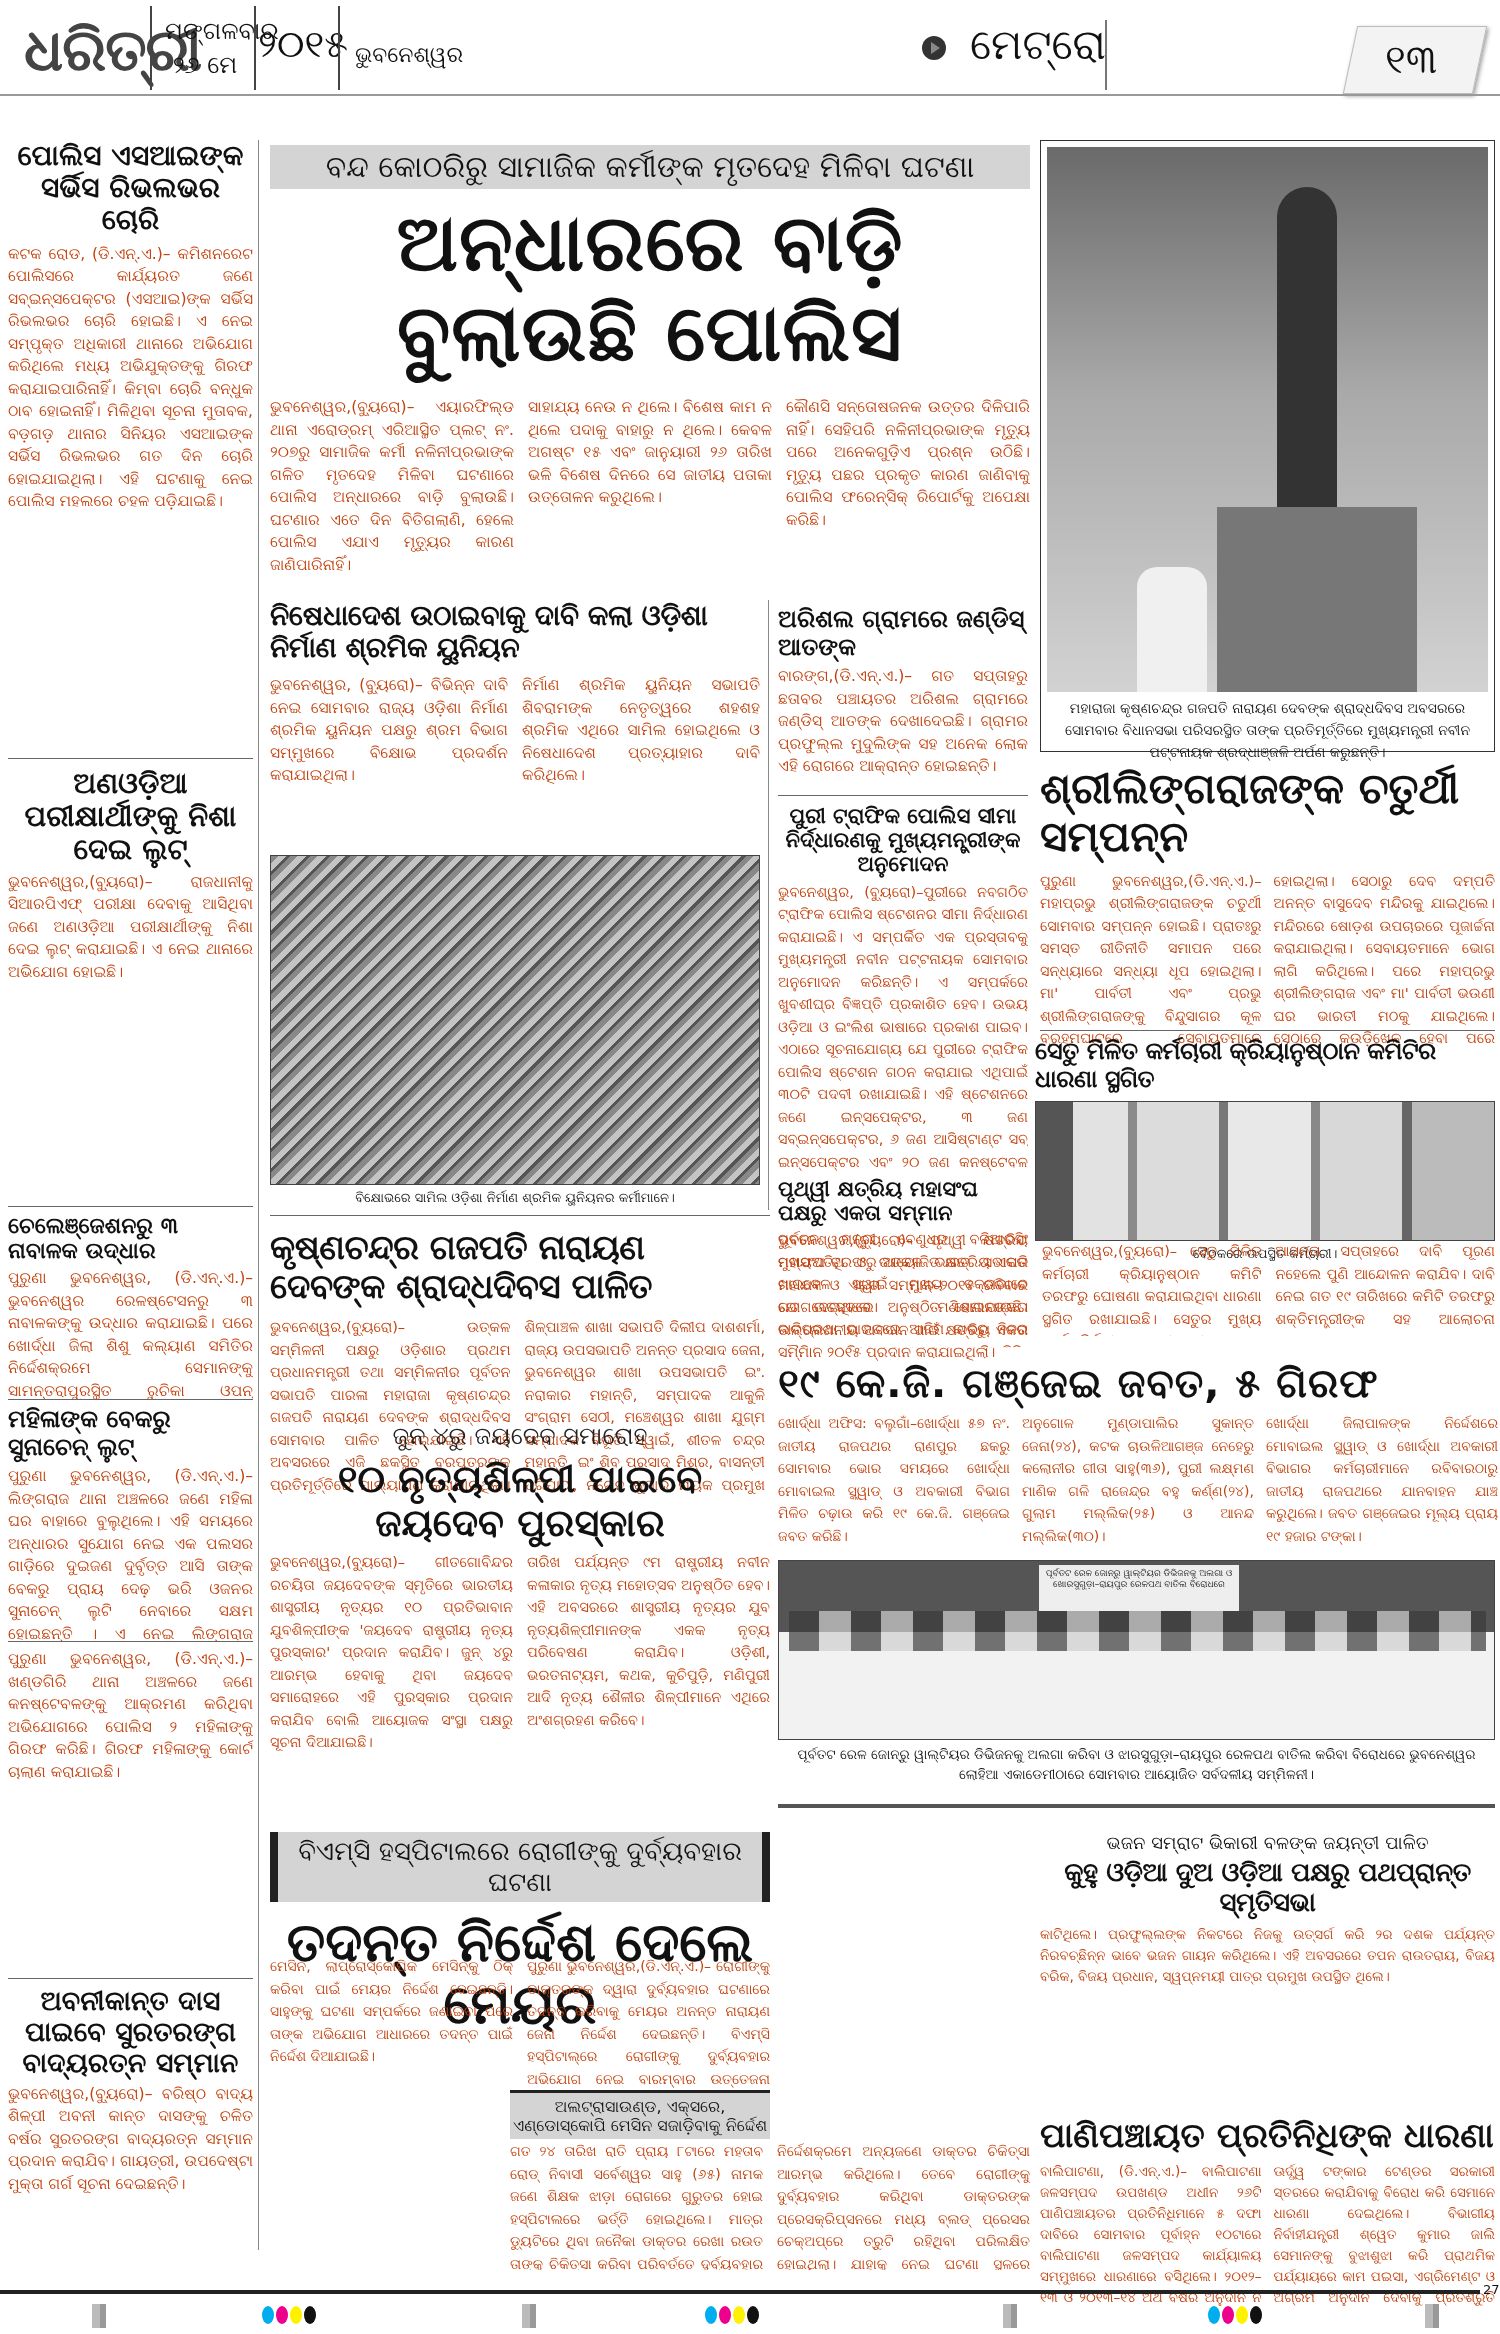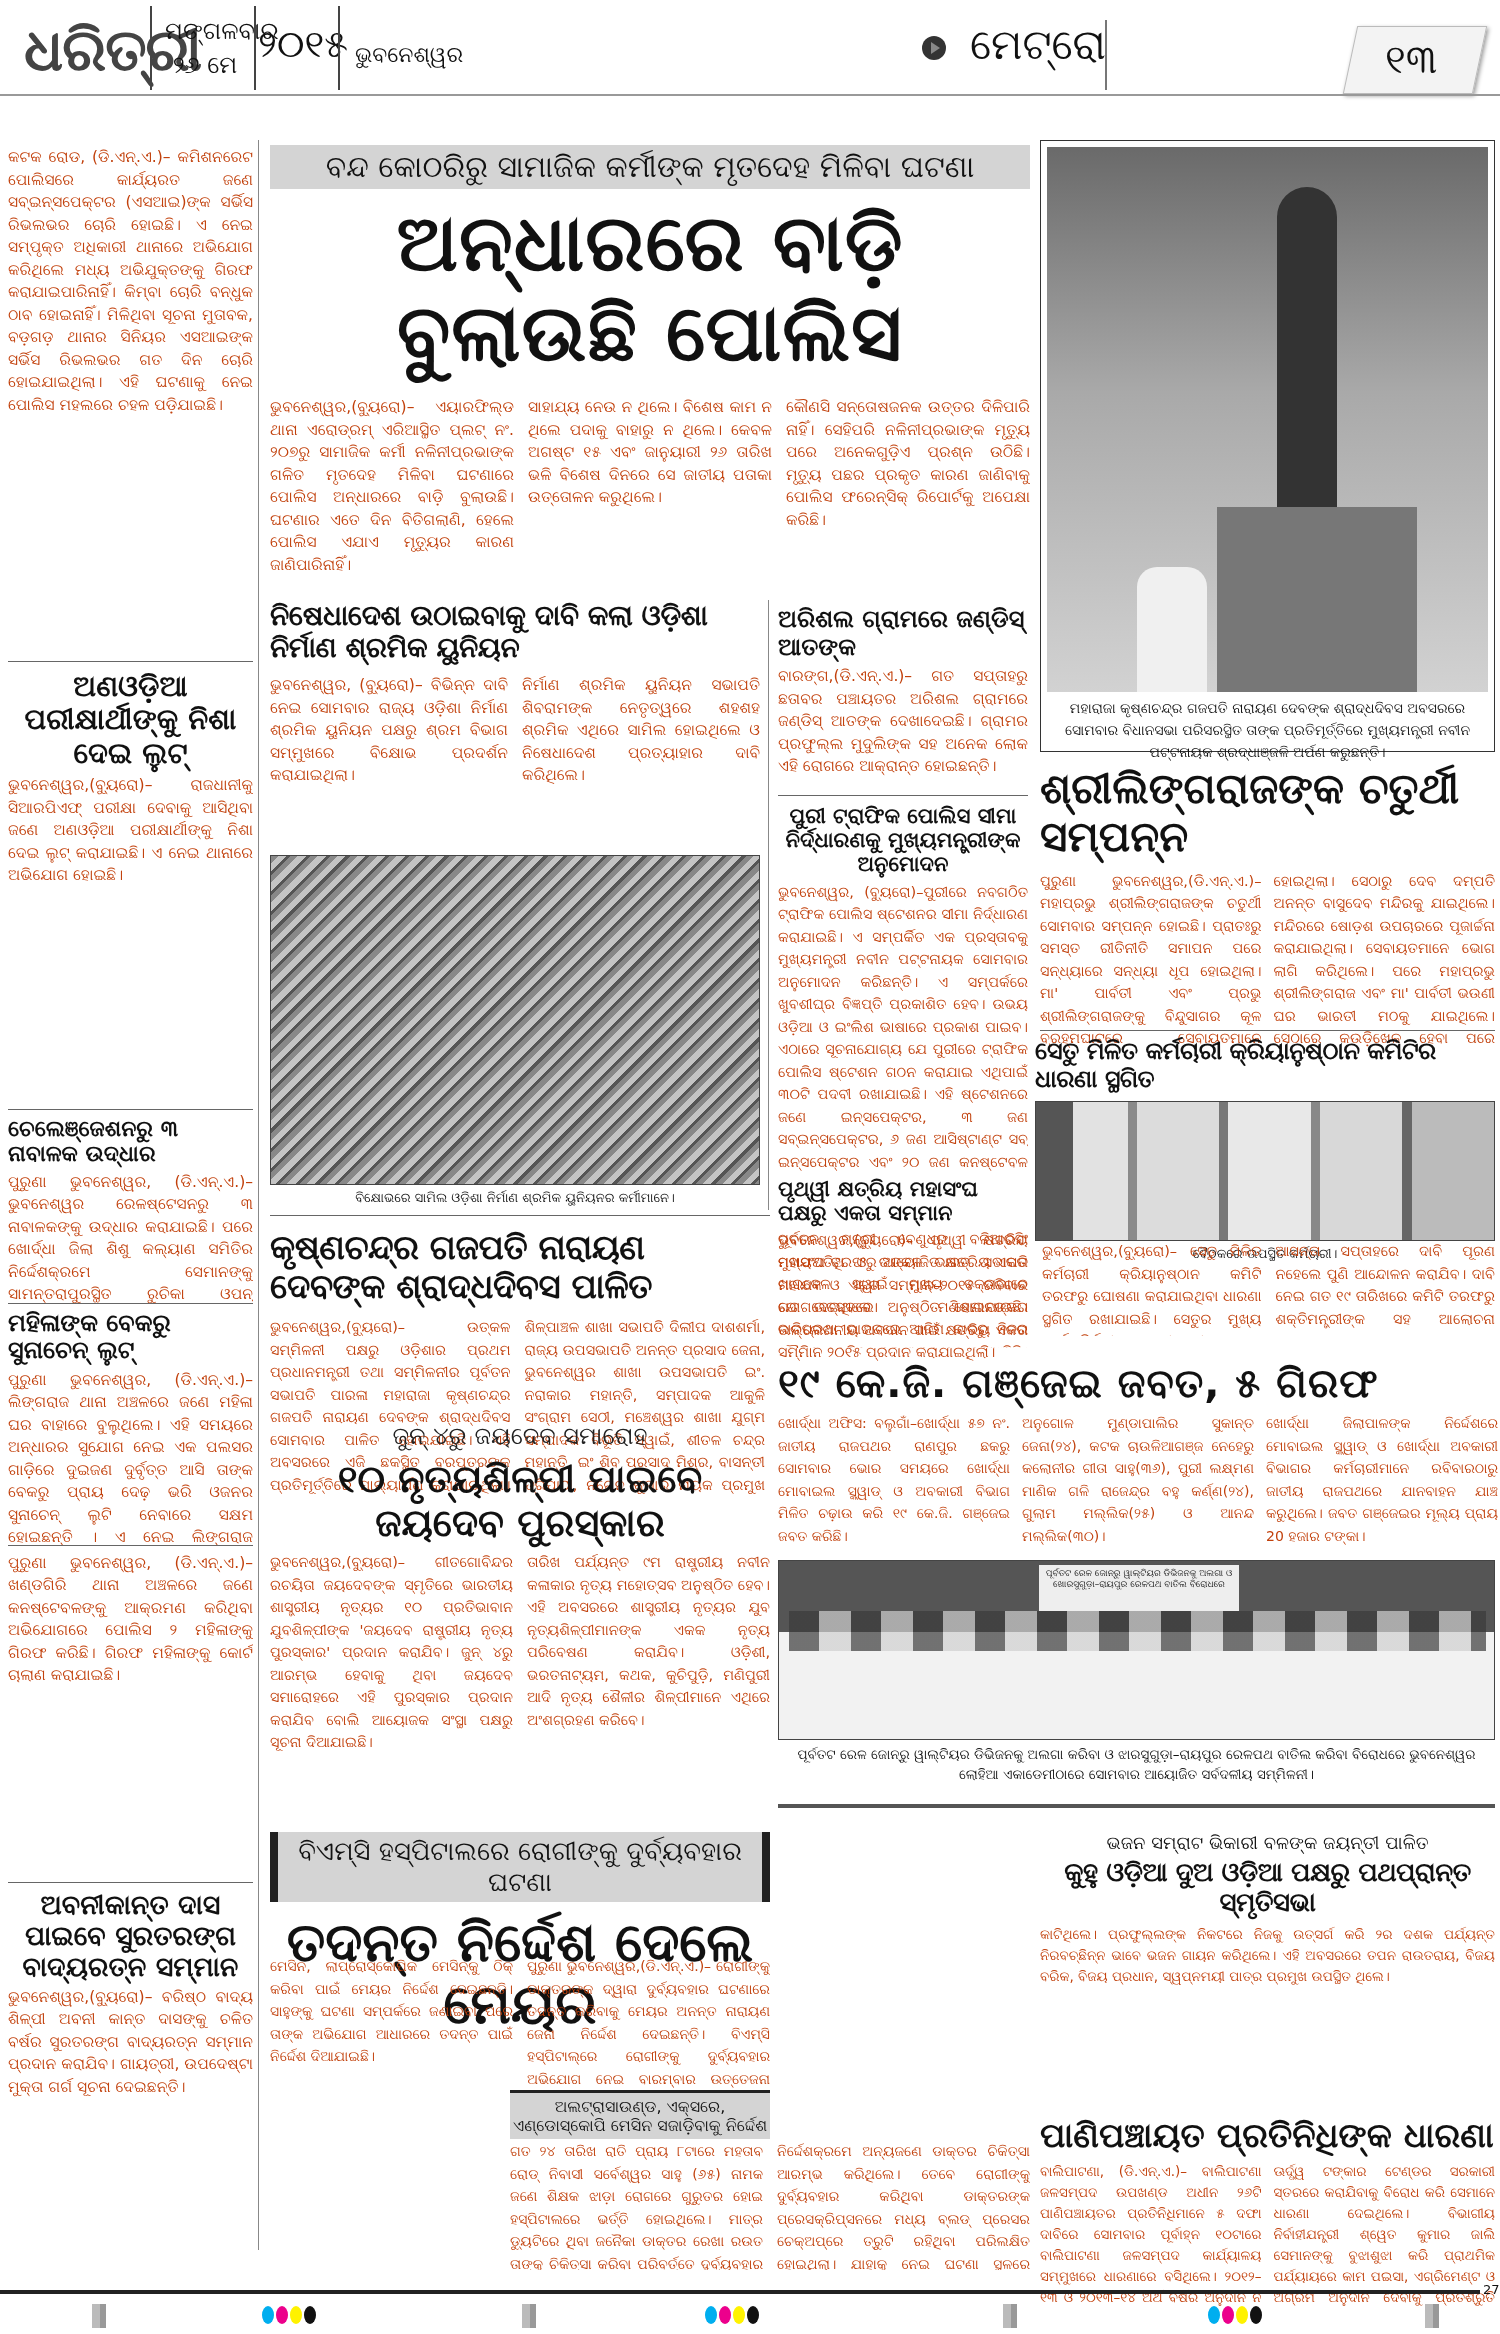--- a/index.html
+++ b/index.html
@@ -46,20 +46,21 @@
   <div class="abs mh-city">ଭୁବନେଶ୍ୱର</div>
   <div class="abs mh-sec-icon"></div>
   <div class="abs mh-section">ମେଟ୍ରୋ</div>
   <div class="abs vline" style="left:1105px;top:20px;height:70px;background:#777;"></div>
   <div class="abs mh-page-tab"></div>
   <div class="abs mh-page">୧୩</div>
 </header>
 
 <section class="abs" style="left:8px;top:140px;width:245px;">
   <article>
+    <h2 class="hl" style="font-size:28px;text-align:center;">ପୋଲିସ ଏସଆଇଙ୍କ ସର୍ଭିସ ରିଭଲଭର ଚୋରି</h2>
     <p class="body" style="height:515px;overflow:hidden;margin-top:6px;">କଟକ ରୋଡ, (ଡି.ଏନ୍.ଏ.)– କମିଶନରେଟ ପୋଲିସରେ କାର୍ଯ୍ୟରତ ଜଣେ ସବ୍ଇନ୍ସପେକ୍ଟର (ଏସଆଇ)ଙ୍କ ସର୍ଭିସ ରିଭଲଭର ଚୋରି ହୋଇଛି। ଏ ନେଇ ସମ୍ପୃକ୍ତ ଅଧିକାରୀ ଥାନାରେ ଅଭିଯୋଗ କରିଥିଲେ ମଧ୍ୟ ଅଭିଯୁକ୍ତଙ୍କୁ ଗିରଫ କରାଯାଇପାରିନାହିଁ। କିମ୍ବା ଚୋରି ବନ୍ଧୁକ ଠାବ ହୋଇନାହିଁ। ମିଳିଥିବା ସୂଚନା ମୁତାବକ, ବଡ଼ଗଡ଼ ଥାନାର ସିନିୟର ଏସଆଇଙ୍କ ସର୍ଭିସ ରିଭଲଭର ଗତ ଦିନ ଚୋରି ହୋଇଯାଇଥିଲା। ଏହି ଘଟଣାକୁ ନେଇ ପୋଲିସ ମହଲରେ ଚହଳ ପଡ଼ିଯାଇଛି।</p>
   </article>
   <div class="rule"></div>
   <article style="margin-top:8px;">
     <h2 class="hl" style="font-size:29px;text-align:center;">ଅଣଓଡ଼ିଆ ପରୀକ୍ଷାର୍ଥୀଙ୍କୁ ନିଶା ଦେଇ ଲୁଟ୍</h2>
     <p class="body" style="height:335px;overflow:hidden;margin-top:4px;">ଭୁବନେଶ୍ୱର,(ବ୍ୟୁରୋ)– ରାଜଧାନୀକୁ ସିଆରପିଏଫ୍ ପରୀକ୍ଷା ଦେବାକୁ ଆସିଥିବା ଜଣେ ଅଣଓଡ଼ିଆ ପରୀକ୍ଷାର୍ଥୀଙ୍କୁ ନିଶା ଦେଇ ଲୁଟ୍ କରାଯାଇଛି। ଏ ନେଇ ଥାନାରେ ଅଭିଯୋଗ ହୋଇଛି।</p>
   </article>
   <div class="rule"></div>
   <article style="margin-top:6px;">
     <h2 class="hl" style="font-size:22px;">ଚେଲେଞ୍ଜେଶନରୁ ୩ ନାବାଳକ ଉଦ୍ଧାର</h2>
@@ -169,21 +170,21 @@
     <p class="body" style="flex:1;height:340px;overflow:hidden;font-size:14.5px;">ଭୁବନେଶ୍ୱର,(ବ୍ୟୁରୋ)– ଗୀତଗୋବିନ୍ଦର ରଚୟିତା ଜୟଦେବଙ୍କ ସ୍ମୃତିରେ ଭାରତୀୟ ଶାସ୍ତ୍ରୀୟ ନୃତ୍ୟର ୧୦ ପ୍ରତିଭାବାନ ଯୁବଶିଳ୍ପୀଙ୍କ 'ଜୟଦେବ ରାଷ୍ଟ୍ରୀୟ ନୃତ୍ୟ ପୁରସ୍କାର' ପ୍ରଦାନ କରାଯିବ। ଜୁନ୍ ୪ରୁ ଆରମ୍ଭ ହେବାକୁ ଥିବା ଜୟଦେବ ସମାରୋହରେ ଏହି ପୁରସ୍କାର ପ୍ରଦାନ କରାଯିବ ବୋଲି ଆୟୋଜକ ସଂସ୍ଥା ପକ୍ଷରୁ ସୂଚନା ଦିଆଯାଇଛି।</p>
     <p class="body" style="flex:1;height:340px;overflow:hidden;font-size:14.5px;">ତାରିଖ ପର୍ଯ୍ୟନ୍ତ ୯ମ ରାଷ୍ଟ୍ରୀୟ ନବୀନ କଳାକାର ନୃତ୍ୟ ମହୋତ୍ସବ ଅନୁଷ୍ଠିତ ହେବ। ଏହି ଅବସରରେ ଶାସ୍ତ୍ରୀୟ ନୃତ୍ୟର ଯୁବ ନୃତ୍ୟଶିଳ୍ପୀମାନଙ୍କ ଏକକ ନୃତ୍ୟ ପରିବେଷଣ କରାଯିବ। ଓଡ଼ିଶୀ, ଭରତନାଟ୍ୟମ, କଥକ, କୁଚିପୁଡ଼ି, ମଣିପୁରୀ ଆଦି ନୃତ୍ୟ ଶୈଳୀର ଶିଳ୍ପୀମାନେ ଏଥିରେ ଅଂଶଗ୍ରହଣ କରିବେ।</p>
   </div>
 </article>
 
 <article class="abs" style="left:778px;top:1360px;width:720px;">
   <h2 class="hl" style="font-size:40px;letter-spacing:1px;">୧୯ କେ.ଜି. ଗଞ୍ଜେଇ ଜବତ, ୫ ଗିରଫ</h2>
   <div style="display:flex;gap:12px;margin-top:6px;">
     <p class="body" style="flex:1;height:136px;overflow:hidden;font-size:14px;">ଖୋର୍ଦ୍ଧା ଅଫିସ: ବଲୁଗାଁ–ଖୋର୍ଦ୍ଧା ୫୭ ନଂ. ଜାତୀୟ ରାଜପଥର ରାଣପୁର ଛକରୁ ସୋମବାର ଭୋର ସମୟରେ ଖୋର୍ଦ୍ଧା ମୋବାଇଲ ସ୍କ୍ୱାଡ୍ ଓ ଅବକାରୀ ବିଭାଗ ମିଳିତ ଚଢ଼ାଉ କରି ୧୯ କେ.ଜି. ଗଞ୍ଜେଇ ଜବତ କରିଛି।</p>
     <p class="body" style="flex:1;height:136px;overflow:hidden;font-size:14px;">ଅନୁଗୋଳ ମୁଣ୍ଡାପାଲିର ସୁକାନ୍ତ ଜେନା(୨୪), କଟକ ଚାଉଳିଆଗଞ୍ଜ ନେହେରୁ କଲୋନୀର ଗୀତା ସାହୁ(୩୬), ପୁରୀ ଲକ୍ଷ୍ମଣ ମାଣିକ ଗଳି ରାଜେନ୍ଦ୍ର ବହୁ କର୍ଣ୍ଣ(୨୪), ଗୁଲାମ ମଲ୍ଲିକ(୨୫) ଓ ଆନନ୍ଦ ମଲ୍ଲିକ(୩୦)।</p>
-    <p class="body" style="flex:1;height:136px;overflow:hidden;font-size:14px;">ଖୋର୍ଦ୍ଧା ଜିଲାପାଳଙ୍କ ନିର୍ଦ୍ଦେଶରେ ମୋବାଇଲ ସ୍କ୍ୱାଡ୍ ଓ ଖୋର୍ଦ୍ଧା ଅବକାରୀ ବିଭାଗର କର୍ମଚାରୀମାନେ ରବିବାରଠାରୁ ଜାତୀୟ ରାଜପଥରେ ଯାନବାହନ ଯାଞ୍ଚ କରୁଥିଲେ। ଜବତ ଗଞ୍ଜେଇର ମୂଲ୍ୟ ପ୍ରାୟ 20 ହଜାର ଟଙ୍କା।</p>
+    <p class="body" style="flex:1;height:136px;overflow:hidden;font-size:14px;">ଖୋର୍ଦ୍ଧା ଜିଲାପାଳଙ୍କ ନିର୍ଦ୍ଦେଶରେ ମୋବାଇଲ ସ୍କ୍ୱାଡ୍ ଓ ଖୋର୍ଦ୍ଧା ଅବକାରୀ ବିଭାଗର କର୍ମଚାରୀମାନେ ରବିବାରଠାରୁ ଜାତୀୟ ରାଜପଥରେ ଯାନବାହନ ଯାଞ୍ଚ କରୁଥିଲେ। ଜବତ ଗଞ୍ଜେଇର ମୂଲ୍ୟ ପ୍ରାୟ ୧୯ ହଜାର ଟଙ୍କା।</p>
   </div>
 </article>
 
 <figure class="abs" style="left:778px;top:1560px;width:717px;height:240px;">
   <div class="photo" style="position:absolute;left:0;top:0;width:717px;height:180px;background:linear-gradient(#555 0 40%,#f2f2f2 40%);">
     <div style="position:absolute;left:260px;top:4px;width:200px;height:46px;background:#eee;font-size:9px;line-height:11px;text-align:center;padding:3px;overflow:hidden;">ପୂର୍ବତଟ ରେଳ ଜୋନ୍‌ରୁ ୱାଲ୍ଟିୟର ଡିଭିଜନକୁ ଅଲଗା ଓ ଖୋରସୁଗୁଡ଼ା–ରାୟପୁର ରେଳପଥ ବାତିଲ ବିରୋଧରେ</div>
     <div style="position:absolute;left:10px;top:50px;width:697px;height:40px;background:repeating-linear-gradient(90deg,#3a3a3a 0 30px,#cfcfcf 30px 62px);opacity:.7;"></div>
   </div>
   <figcaption class="caption" style="position:absolute;left:0;right:0;top:184px;font-size:13.5px;line-height:20px;">ପୂର୍ବତଟ ରେଳ ଜୋନ୍‌ରୁ ୱାଲ୍ଟିୟର ଡିଭିଜନକୁ ଅଲଗା କରିବା ଓ ଝାରସୁଗୁଡ଼ା–ରାୟପୁର ରେଳପଥ ବାତିଲ କରିବା ବିରୋଧରେ ଭୁବନେଶ୍ୱର ଲୋହିଆ ଏକାଡେମୀଠାରେ ସୋମବାର ଆୟୋଜିତ ସର୍ବଦଳୀୟ ସମ୍ମିଳନୀ।</figcaption>
 </figure>

